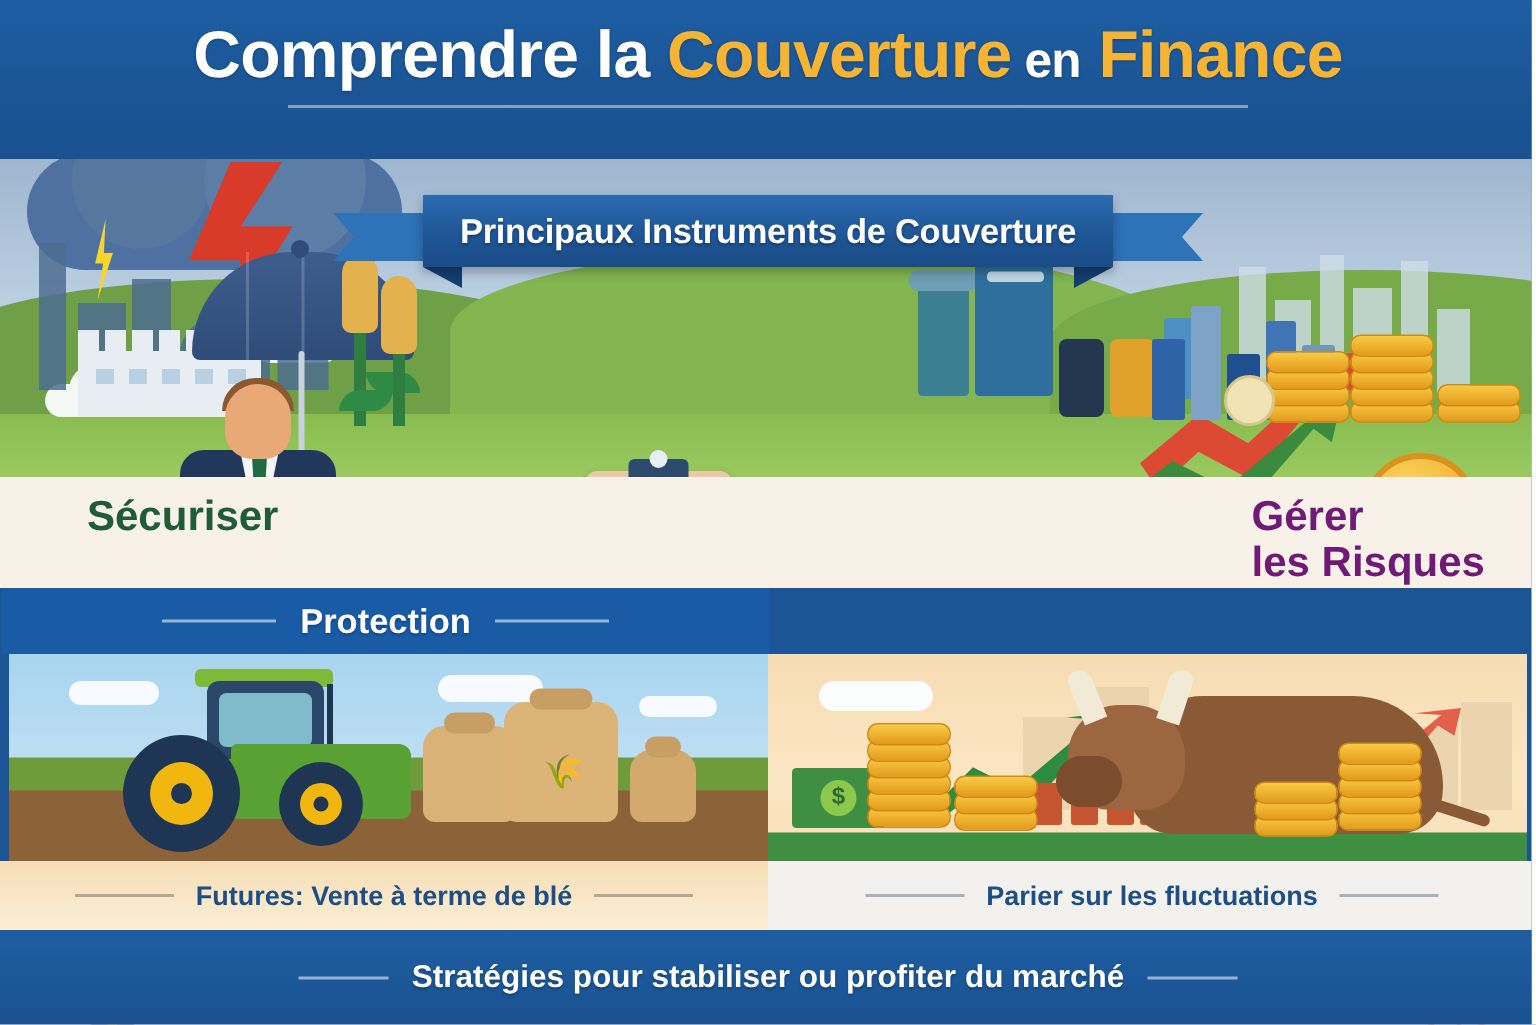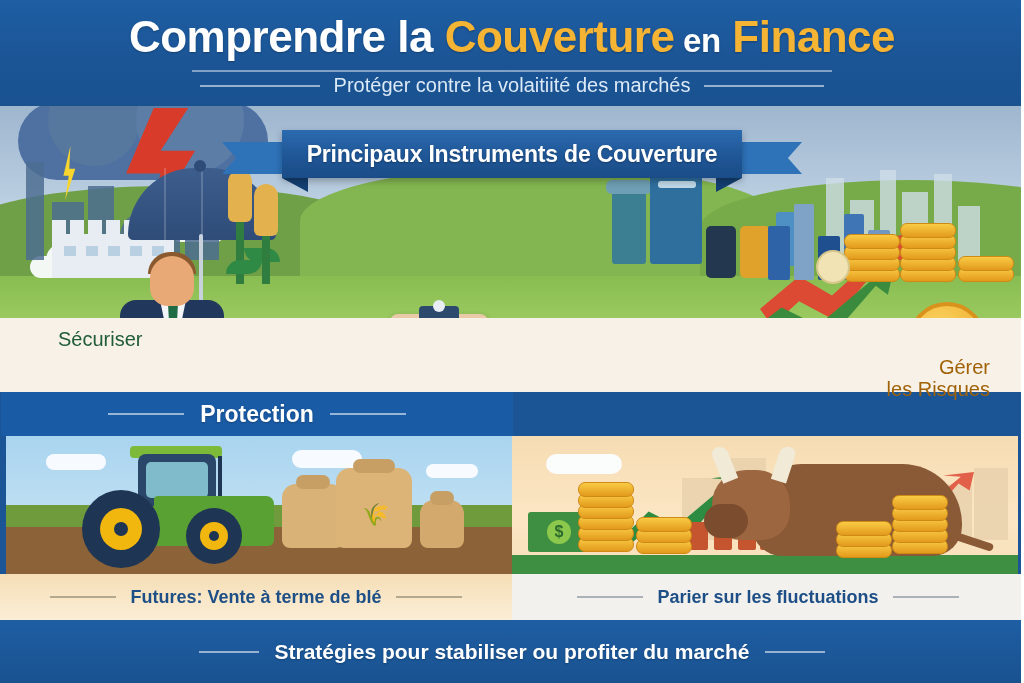--- a/index.html
+++ b/index.html
@@ -166,23 +166,23 @@
   .lab-left{position:absolute;left:58px;top:10px;}
   .lab-right{position:absolute;right:34px;top:10px;}
   .shield{
     position:absolute;left:60px;top:342px;width:30px;height:36px;
     background:#23406b;clip-path:polygon(50% 0,100% 16%,100% 62%,50% 100%,0 62%,0 16%);
     display:flex;align-items:center;justify-content:center;
   }
   .shield-emblem{width:12px;height:18px;background:#f0c330;
     clip-path:polygon(0 0,100% 0,62% 35%,100% 50%,62% 62%,100% 100%,0 100%,38% 62%,0 50%,38% 35%);}
   .lab-outer{
-    font-size:20px;font-weight:normal;color:#1f5c37;line-height:1.12;text-align:right;
-  }
-  .lab-outer.risk{color:#a16207;margin-top:28px;}
+    font-size:28px;font-weight:bold;color:#1f5c37;line-height:1.12;text-align:left;
+  }
+  .lab-outer.risk{color:#701a75;}
   .checkicon{
     position:absolute;right:34px;top:348px;width:30px;height:30px;border-radius:50%;
     border:4px solid #c4451e;display:flex;align-items:center;justify-content:center;
     color:#c4451e;font-size:17px;font-weight:bold;
   }
   .instruments{
     position:absolute;left:272px;top:326px;width:480px;
     display:flex;align-items:center;justify-content:center;gap:10px;
   }
   .instr{
@@ -246,25 +246,20 @@
   .footer .frule{width:60px;height:2px;background:rgba(255,255,255,.55);}
 </style>
 </head>
 <body>
 
 <div id="infographic">
 
   <div class="header">
     <h1 class="title"><span>Comprendre la </span><span class="accent">Couverture</span><span class="small">&nbsp;</span><span class="small">en</span><span>&nbsp;</span><span class="accent">Finance</span></h1>
     <div class="subrule"></div>
-    <div class="subtitle-wrap">
-      <div class="line"></div>
-      <div class="subtitle">Protéger contre la volaitiité des marchés</div>
-      <div class="line"></div>
-    </div>
   </div>
 
   <div class="hero">
     <div class="ground"></div>
     <div class="hill h1"></div>
     <div class="hill h2"></div>
     <div class="hill h3"></div>
 
     <div class="stormcloud"></div>
     <div class="bolt2"></div>

